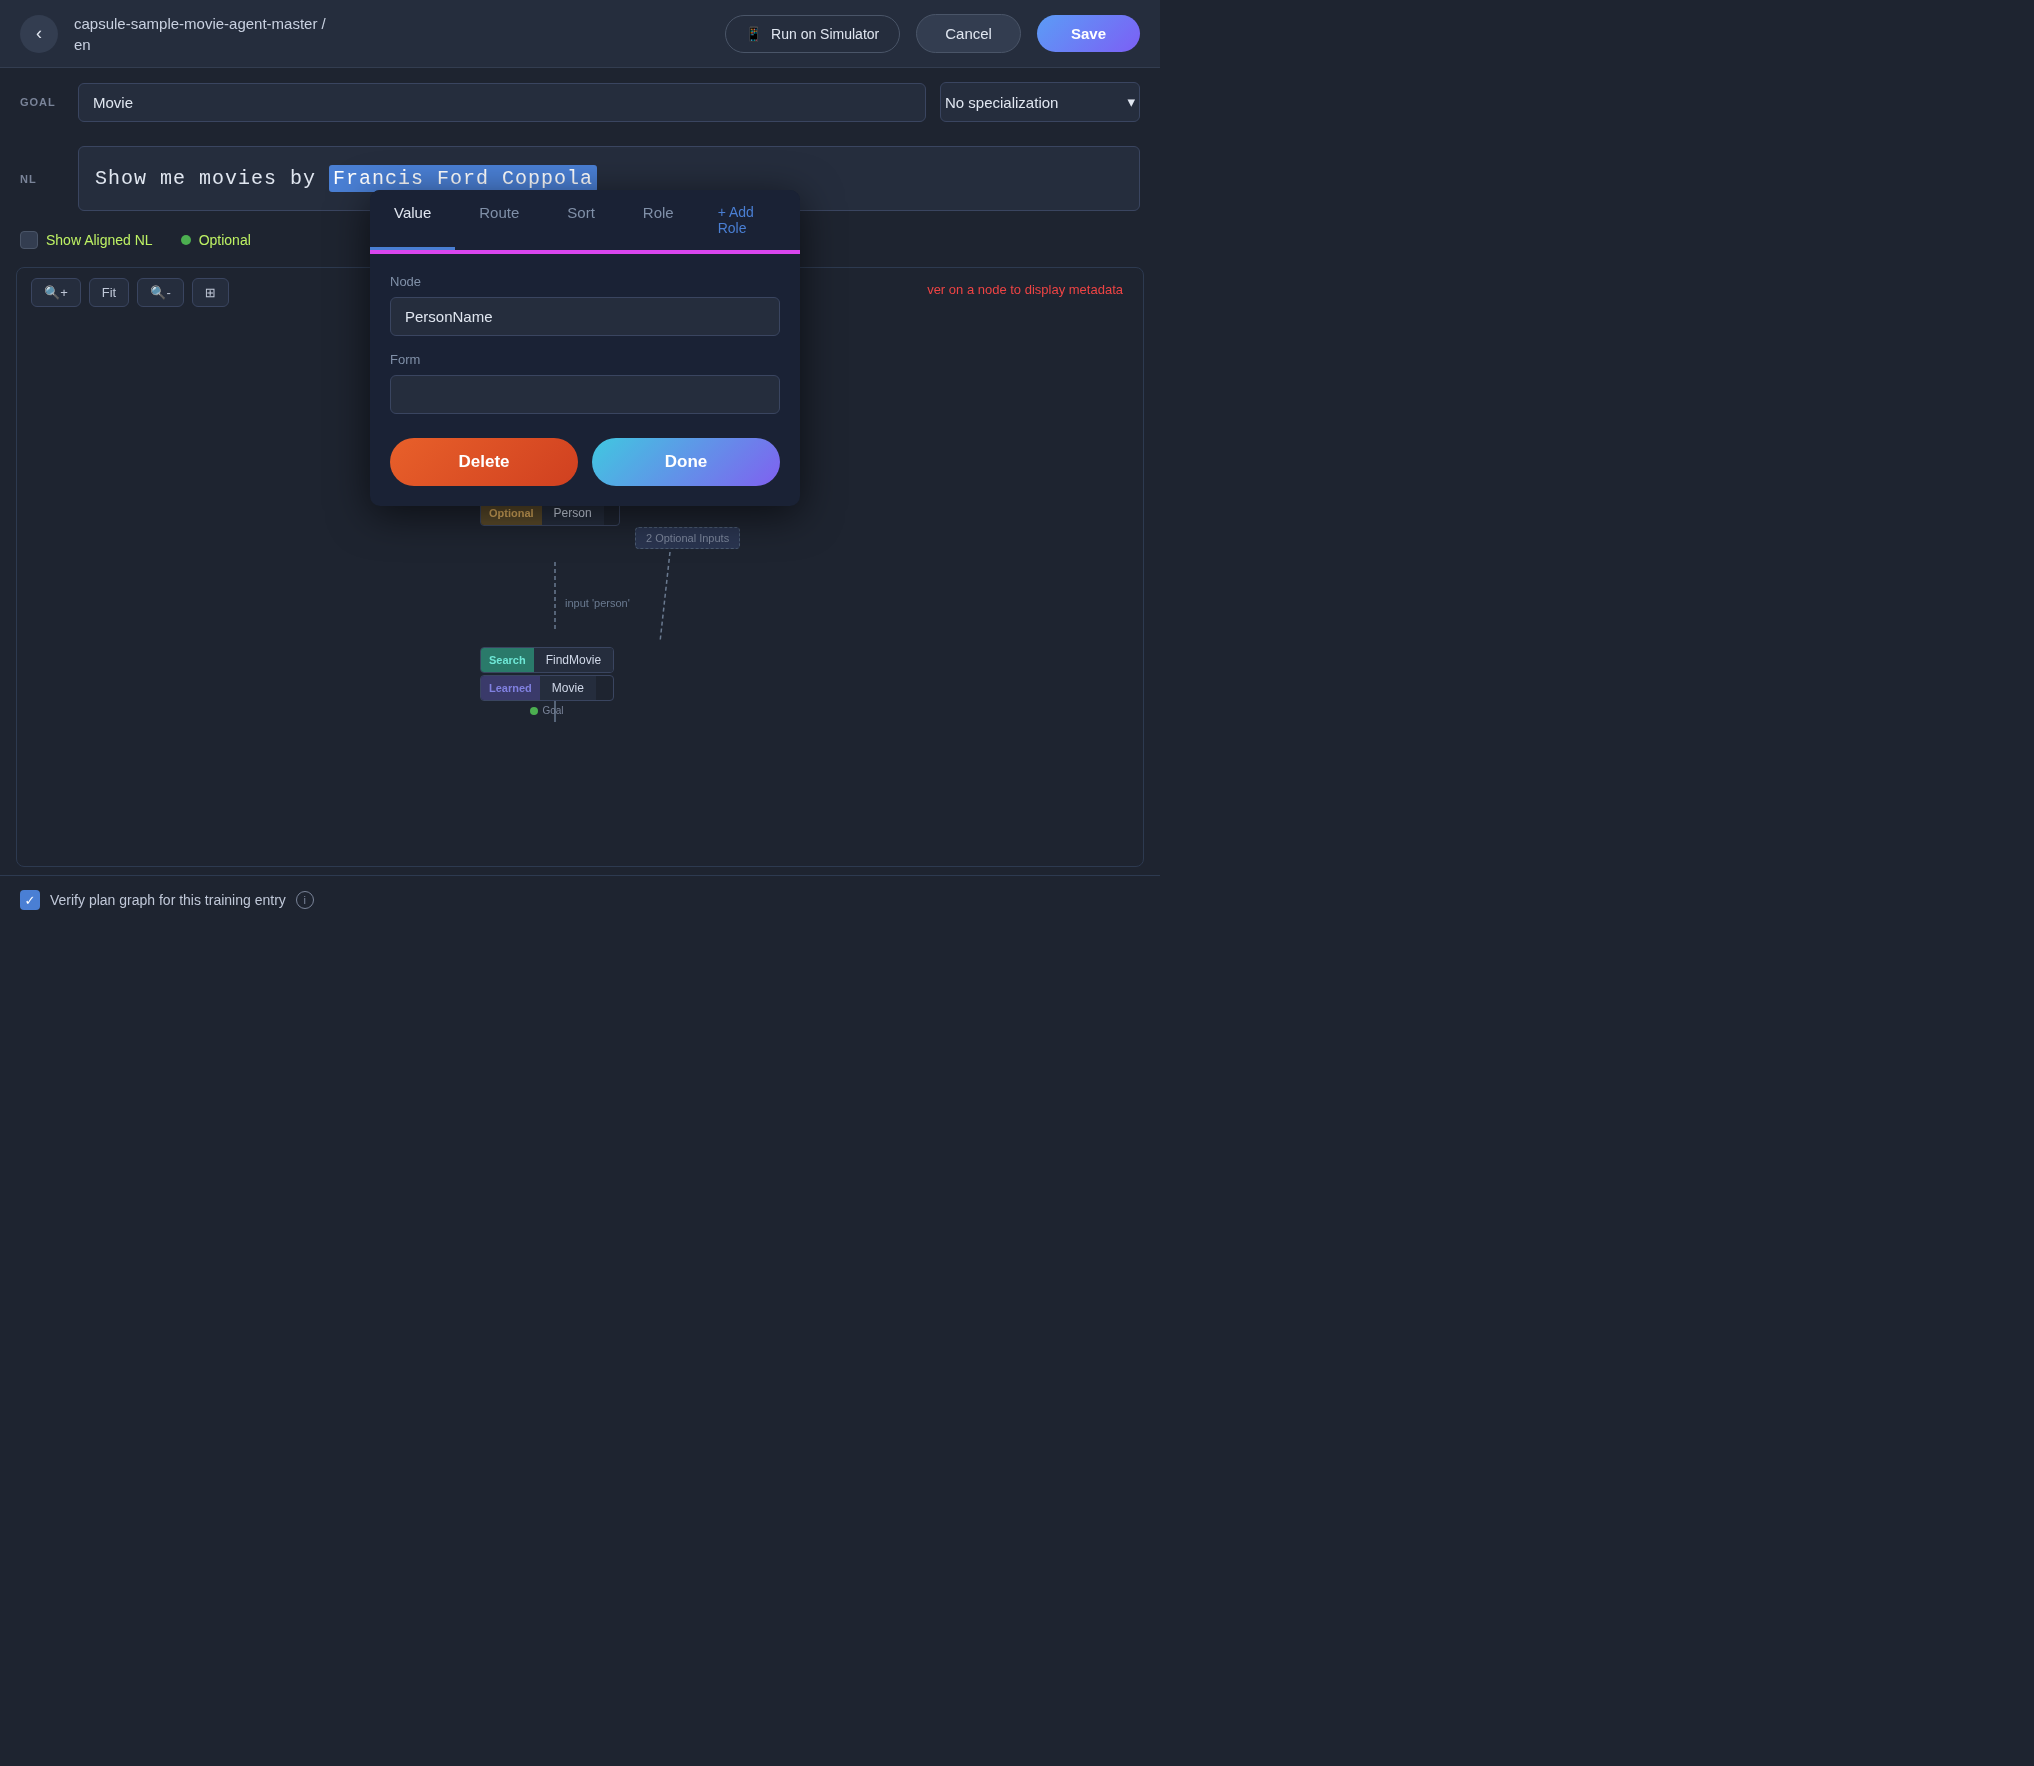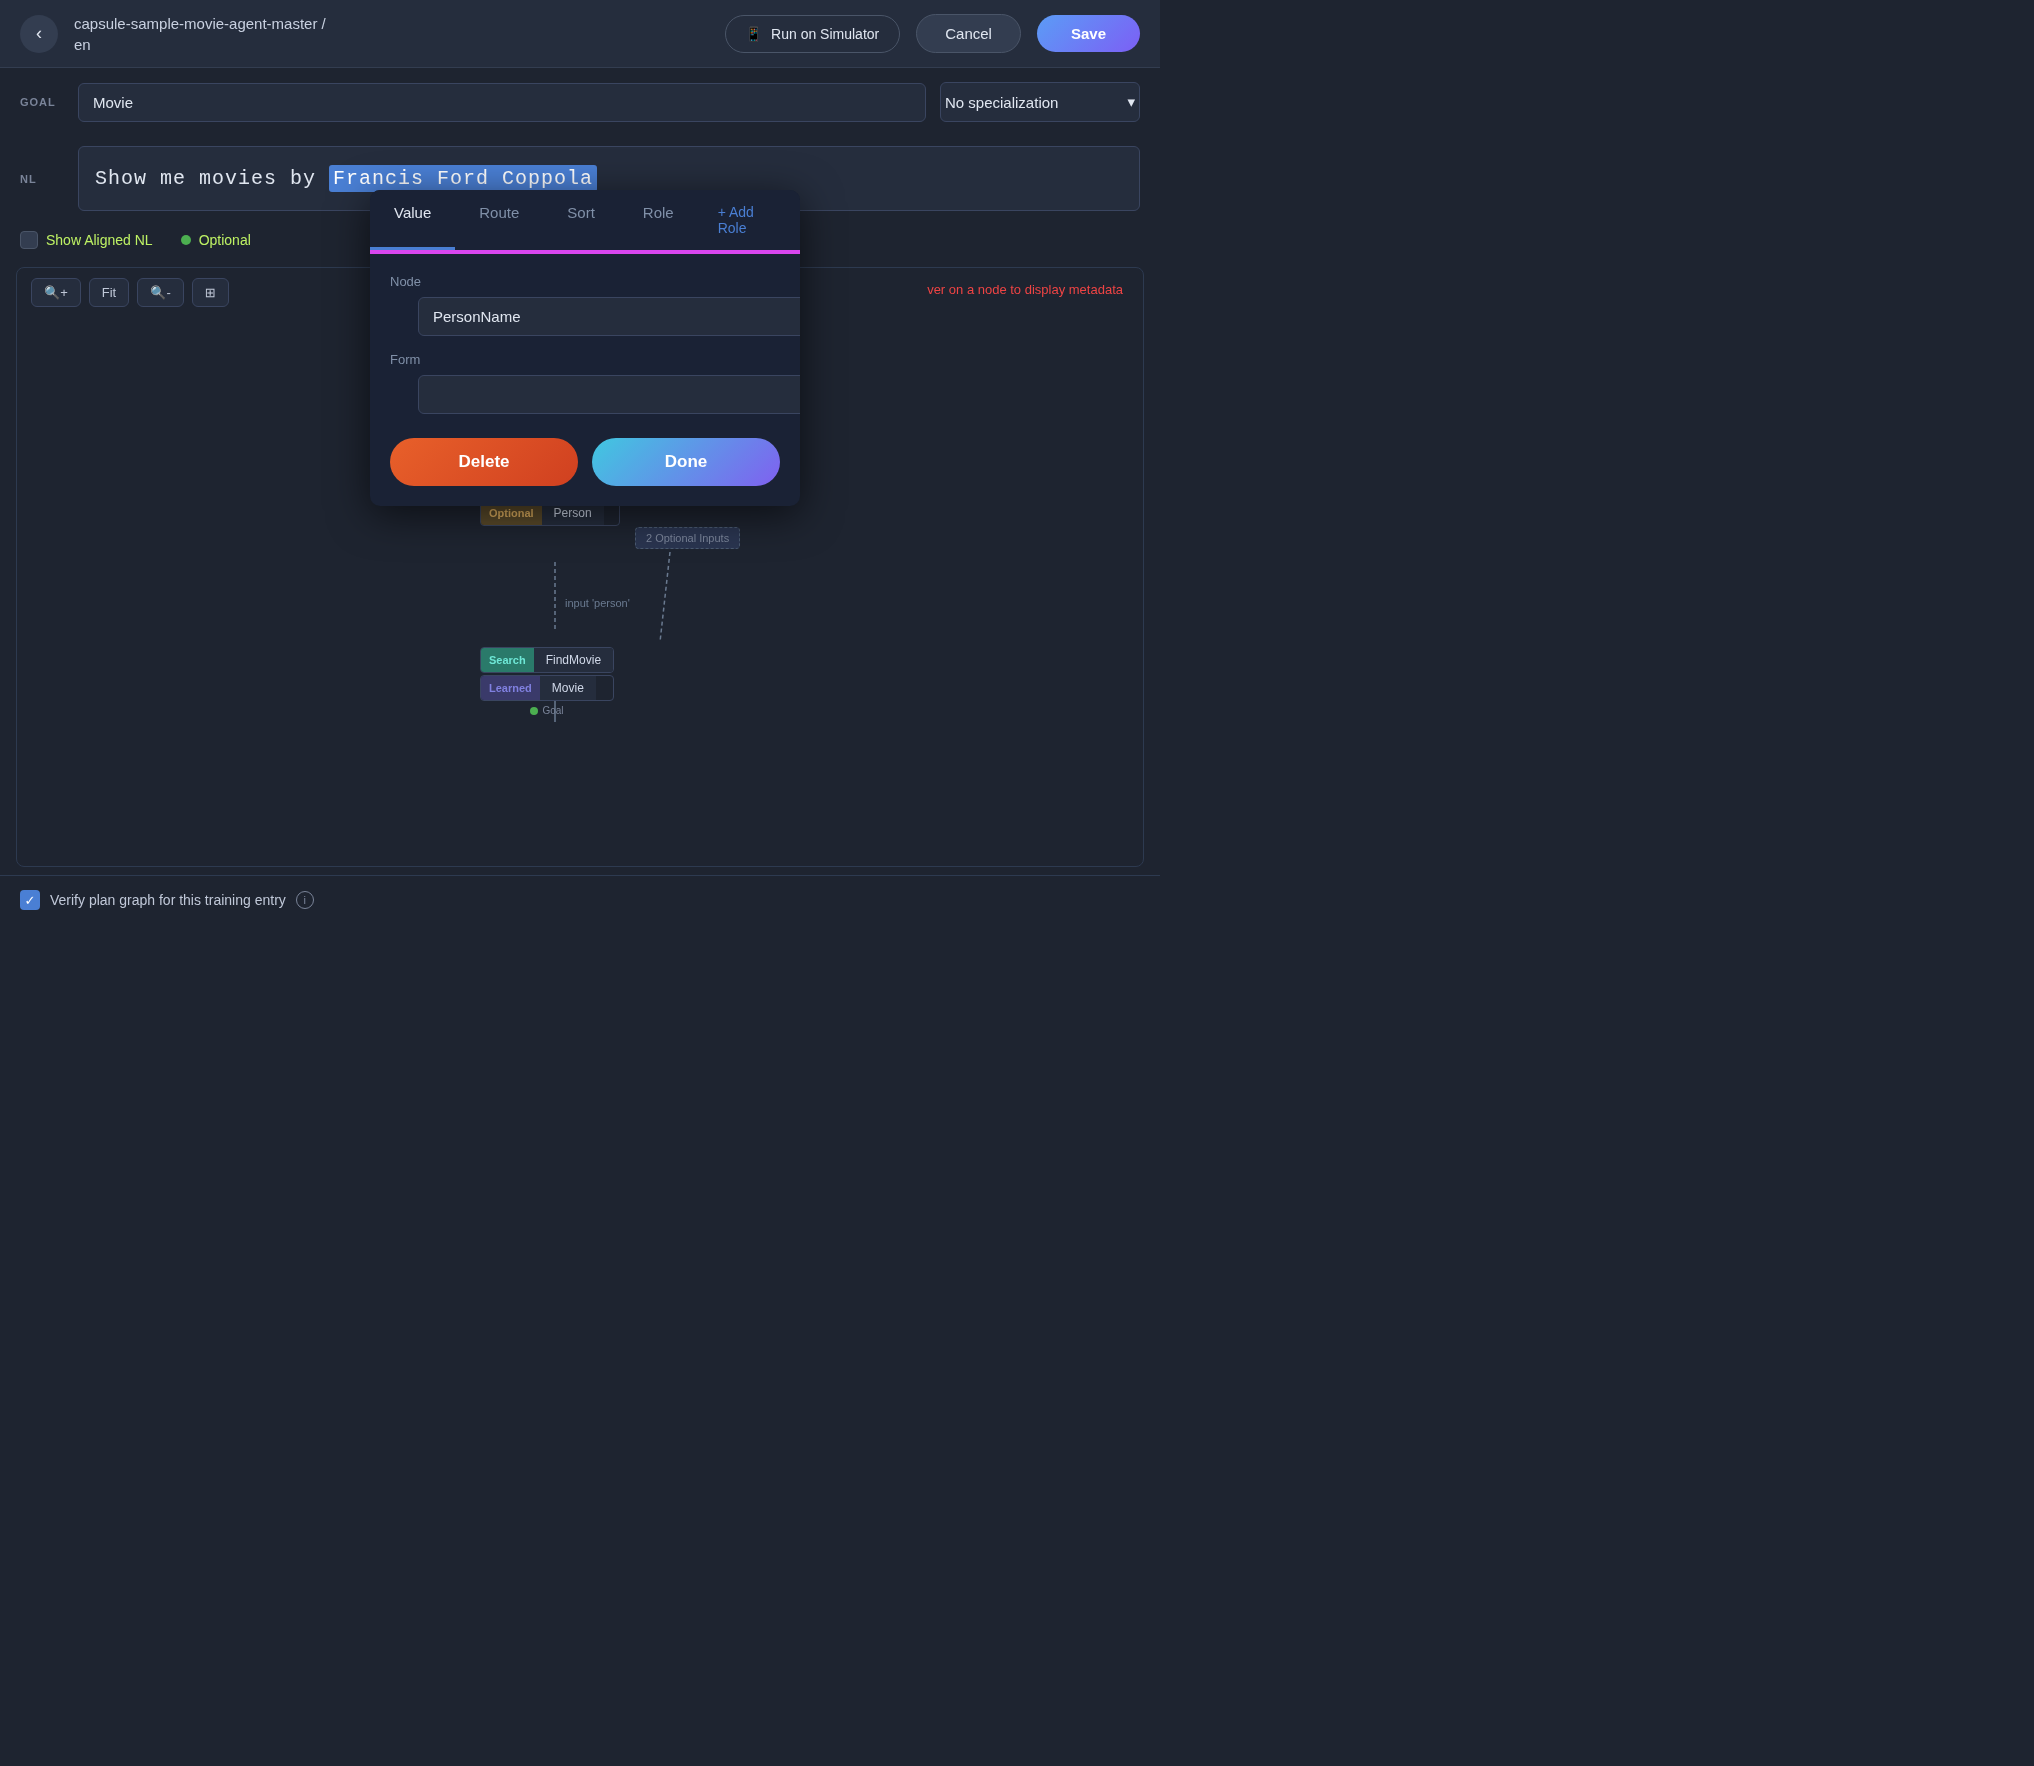--- a/index.html
+++ b/index.html
@@ -344,21 +344,20 @@
     }
     .modal-input {
       width: 100%;
       background: #252d3d;
       border: 1px solid #3a4560;
       border-radius: 6px;
       color: #e0e6f0;
       padding: 10px 14px;
       font-size: 15px;
       margin-bottom: 16px;
-      margin-left: 28px;
     }
 
     
     .modal-btns {
       display: flex;
       gap: 14px;
       margin-top: 8px;
     }
     .delete-btn {
       flex: 1;

